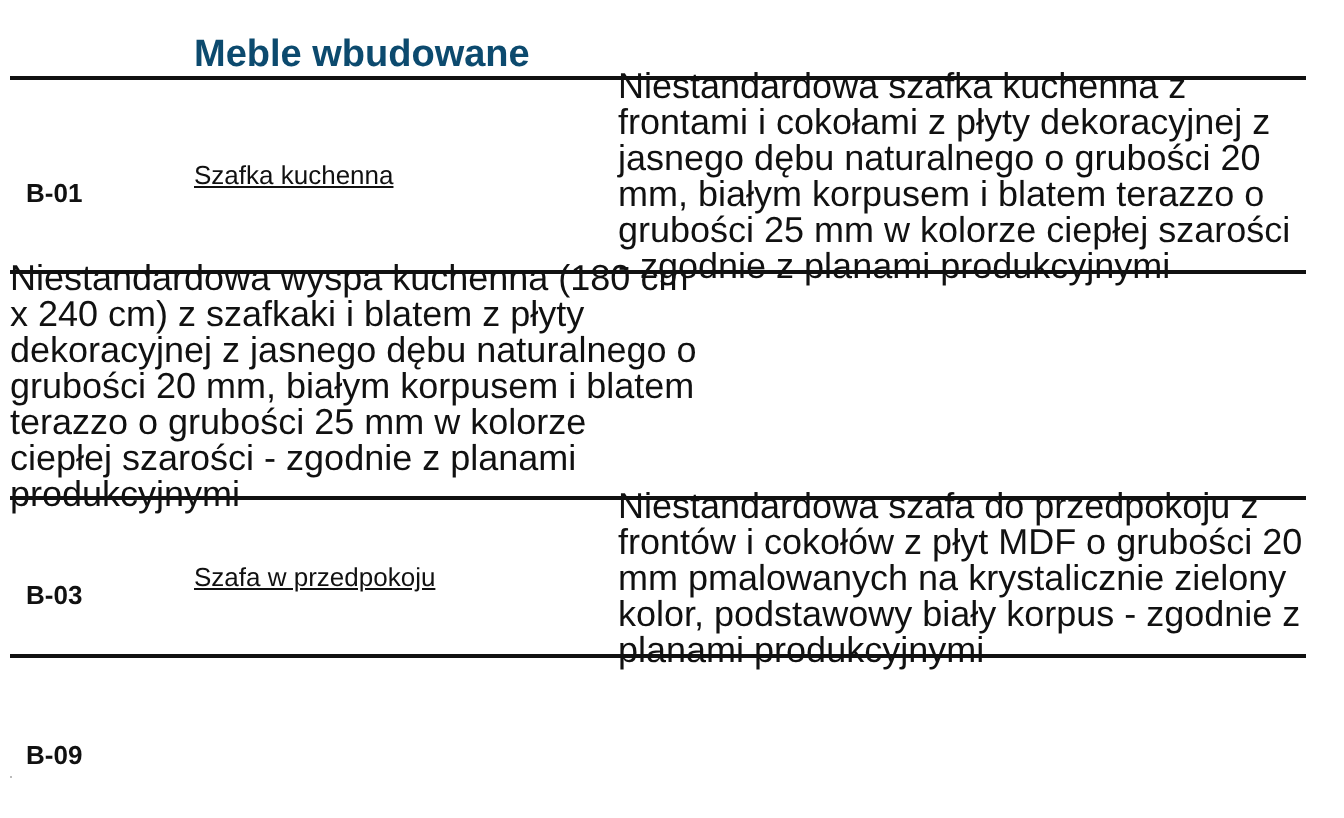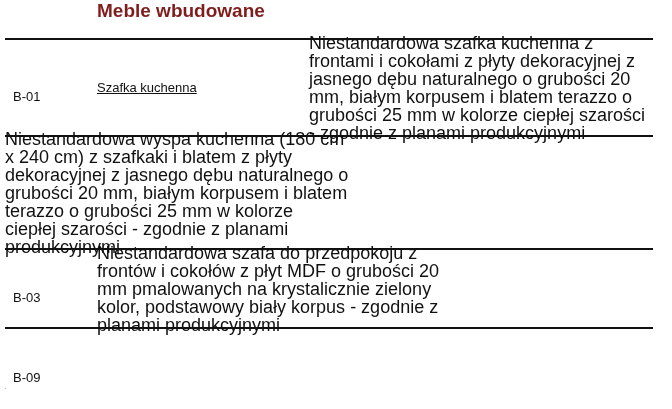--- a/index.html
+++ b/index.html
@@ -1,22 +1,22 @@
 <!DOCTYPE html>
 <html><head>
 <meta charset="utf-8">
 <style>
   html, body { margin: 0; padding: 0; background: #ffffff; }
   body { width: 672px; height: 409px; position: relative; overflow: hidden;
          font-family: "Liberation Sans", sans-serif; color: #111; }
-  .title { position: absolute; left: 97px; top: 0; font-size: 19px; font-weight: bold; color: #7f1d1d; }
+  .title { position: absolute; left: 97px; top: 17px; font-size: 19px; font-weight: bold; color: #0c4a6e; }
   .table { position: absolute; left: 5px; top: 38px; width: 648px; }
   .row { position: relative; border-top: 2px solid #111; display: flex; align-items: center; box-sizing: border-box; }
   .row.last { border-bottom: none; }
-  .code { width: 92px; padding-left: 8px; font-size: 13px; font-weight: normal; box-sizing: border-box; margin-top: 17px; }
+  .code { width: 92px; padding-left: 8px; font-size: 13px; font-weight: bold; box-sizing: border-box; margin-top: 17px; }
   .name { width: 212px; font-size: 13px; box-sizing: border-box; text-decoration: underline; }
   .desc { width: 344px; font-size: 18px; line-height: 18px; padding: 4px 0 4px 0; box-sizing: border-box; }
   .r1 { height: 97px; } .r2 { height: 113px; } .r3 { height: 79px; } .r4 { height: 82px; }
   .dot { position: absolute; left: 5px; top: 388px; width: 1px; height: 1px; background: #bbb; }
 </style>
 </head>
 <body>
 
 <div class="title">Meble wbudowane</div>
 
@@ -24,20 +24,21 @@
   <div class="row r1">
     <div class="code">B-01</div>
     <div class="name">Szafka kuchenna</div>
     <div class="desc">Niestandardowa szafka kuchenna z frontami i cokołami z płyty dekoracyjnej z jasnego dębu naturalnego o grubości 20 mm, białym korpusem i blatem terazzo o grubości 25 mm w kolorze ciepłej szarości - zgodnie z planami produkcyjnymi</div>
   </div>
   <div class="row r2">
     <div class="desc">Niestandardowa wyspa kuchenna (180 cm x 240 cm) z szafkaki i blatem z płyty dekoracyjnej z jasnego dębu naturalnego o grubości 20 mm, białym korpusem i blatem terazzo o grubości 25 mm w kolorze ciepłej szarości - zgodnie z planami produkcyjnymi</div>
   </div>
   <div class="row r3">
     <div class="code">B-03</div>
+    <div class="name">Szafa w przedpokoju</div>
     <div class="desc">Niestandardowa szafa do przedpokoju z frontów i cokołów z płyt MDF o grubości 20 mm pmalowanych na krystalicznie zielony kolor, podstawowy biały korpus - zgodnie z planami produkcyjnymi</div>
   </div>
   <div class="row r4 last">
     <div class="code">B-09</div>
   </div>
 </div>
 
 <div class="dot"></div>
 
 </body></html>

